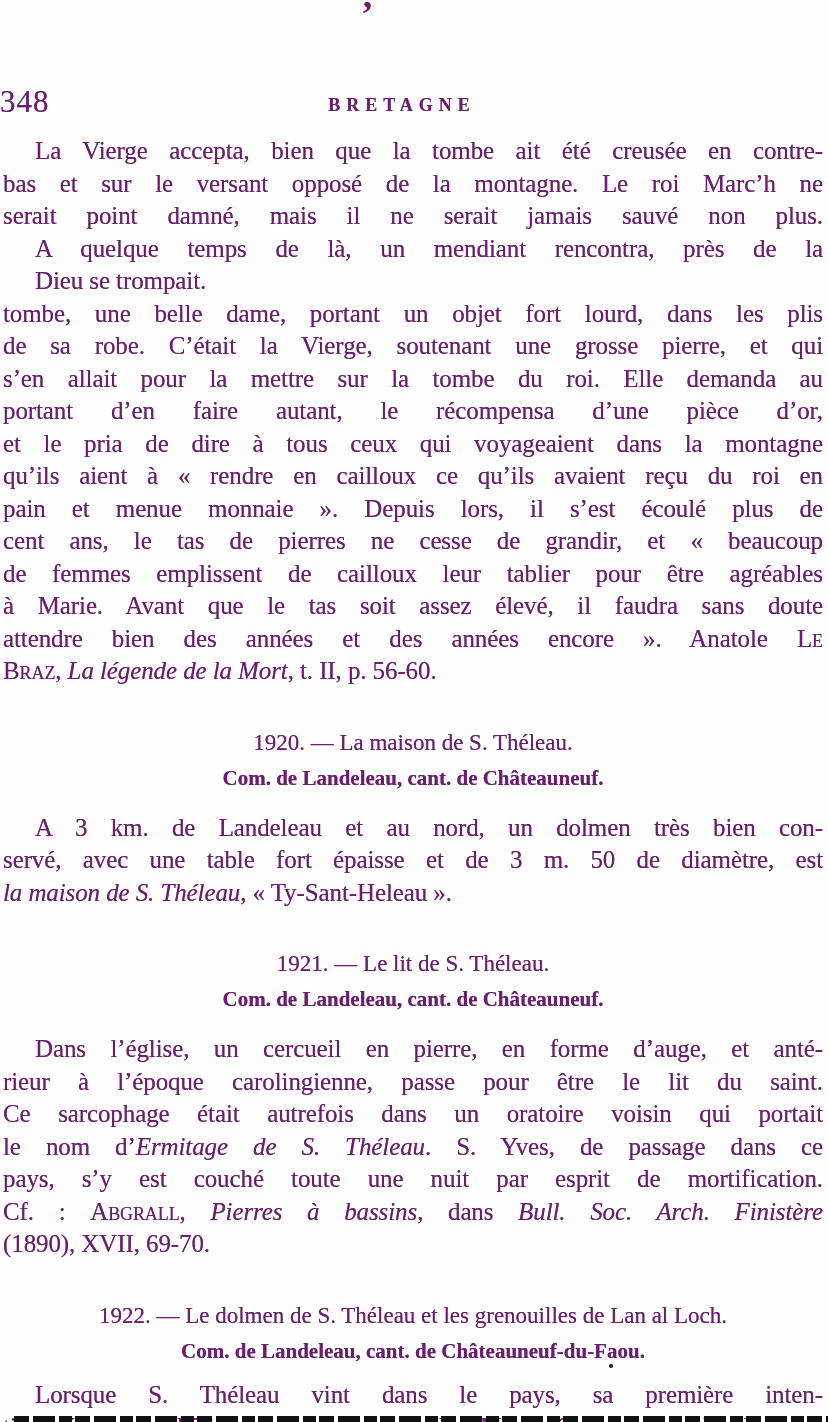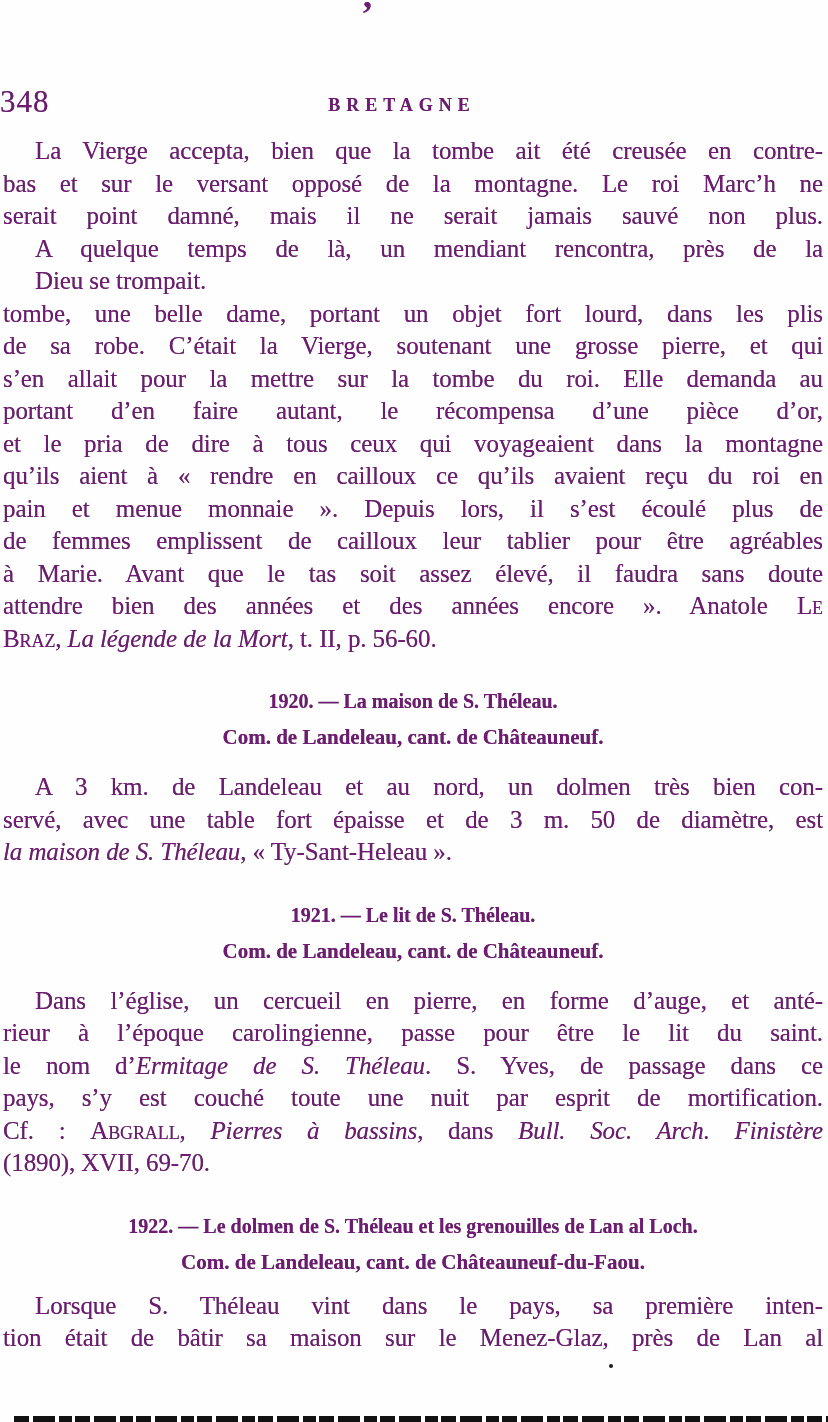--- a/index.html
+++ b/index.html
@@ -46,24 +46,24 @@
     font-size: 25px;
     line-height: 32.5px;
     letter-spacing: -0.1px;
   }
   .line.j   { text-align: justify; text-align-last: justify; }
   .line.end { text-align: left; }
   .line.ind { padding-left: 32px; }
   .it { font-style: italic; }
   .sc { font-variant: small-caps; }
   .heading {
-    margin-top: 32px;
+    margin-top: 40px;
     text-align: center;
-    font-weight: bold;
-    font-size: 20px;
+    font-weight: normal;
+    font-size: 23px;
     line-height: 29px;
     white-space: nowrap;
   }
   .subheading {
     margin-top: 8px;
     text-align: center;
     font-weight: bold;
     font-size: 21px;
     line-height: 27px;
   }
@@ -112,37 +112,39 @@
         <div class="line j"><span>serait point damné, mais il ne serait jamais sauvé non plus.</span></div>
         <div class="line j ind"><span>A quelque temps de là, un mendiant rencontra, près de la</span></div>
         <div class="line end ind"><span>Dieu se trompait.</span></div>
         <div class="line j"><span>tombe, une belle dame, portant un objet fort lourd, dans les plis</span></div>
         <div class="line j"><span>de sa robe. C’était la Vierge, soutenant une grosse pierre, et qui</span></div>
         <div class="line j"><span>s’en allait pour la mettre sur la tombe du roi. Elle demanda au</span></div>
         <div class="line j"><span>portant d’en faire autant, le récompensa d’une pièce d’or,</span></div>
         <div class="line j"><span>et le pria de dire à tous ceux qui voyageaient dans la montagne</span></div>
         <div class="line j"><span>qu’ils aient à « rendre en cailloux ce qu’ils avaient reçu du roi en</span></div>
         <div class="line j"><span>pain et menue monnaie ». Depuis lors, il s’est écoulé plus de</span></div>
+        <div class="line j"><span>cent ans, le tas de pierres ne cesse de grandir, et « beaucoup</span></div>
         <div class="line j"><span>de femmes emplissent de cailloux leur tablier pour être agréables</span></div>
         <div class="line j"><span>à Marie. Avant que le tas soit assez élevé, il faudra sans doute</span></div>
         <div class="line j"><span>attendre bien des années et des années encore ». Anatole </span><span class="sc">Le</span></div>
         <div class="line end"><span class="sc">Braz</span><span>, </span><span class="it">La légende de la Mort</span><span>, t. II, p. 56-60.</span></div>
       </div>
       <div class="heading">1920. — La maison de S. Théleau.</div>
       <div class="subheading">Com. de Landeleau, cant. de Châteauneuf.</div>
       <div class="body-block">
         <div class="line j ind"><span>A 3 km. de Landeleau et au nord, un dolmen très bien con-</span></div>
         <div class="line j"><span>servé, avec une table fort épaisse et de 3 m. 50 de diamètre, est</span></div>
         <div class="line end"><span class="it">la maison de S. Théleau</span><span>, « Ty-Sant-Heleau ».</span></div>
       </div>
       <div class="heading">1921. — Le lit de S. Théleau.</div>
       <div class="subheading">Com. de Landeleau, cant. de Châteauneuf.</div>
       <div class="body-block">
         <div class="line j ind"><span>Dans l’église, un cercueil en pierre, en forme d’auge, et anté-</span></div>
         <div class="line j"><span>rieur à l’époque carolingienne, passe pour être le lit du saint.</span></div>
+        <div class="line j"><span>Ce sarcophage était autrefois dans un oratoire voisin qui portait</span></div>
         <div class="line j"><span>le nom d’</span><span class="it">Ermitage de S. Théleau</span><span>. S. Yves, de passage dans ce</span></div>
         <div class="line j"><span>pays, s’y est couché toute une nuit par esprit de mortification.</span></div>
         <div class="line j"><span>Cf. : </span><span class="sc">Abgrall</span><span>, </span><span class="it">Pierres à bassins</span><span>, dans </span><span class="it">Bull. Soc. Arch. Finistère</span></div>
         <div class="line end"><span>(1890), XVII, 69-70.</span></div>
       </div>
       <div class="heading">1922. — Le dolmen de S. Théleau et les grenouilles de Lan al Loch.</div>
       <div class="subheading">Com. de Landeleau, cant. de Châteauneuf-du-Faou.</div>
       <div class="body-block">
         <div class="line j ind"><span>Lorsque S. Théleau vint dans le pays, sa première inten-</span></div>
         <div class="line j"><span>tion était de bâtir sa maison sur le Menez-Glaz, près de Lan al</span></div>

